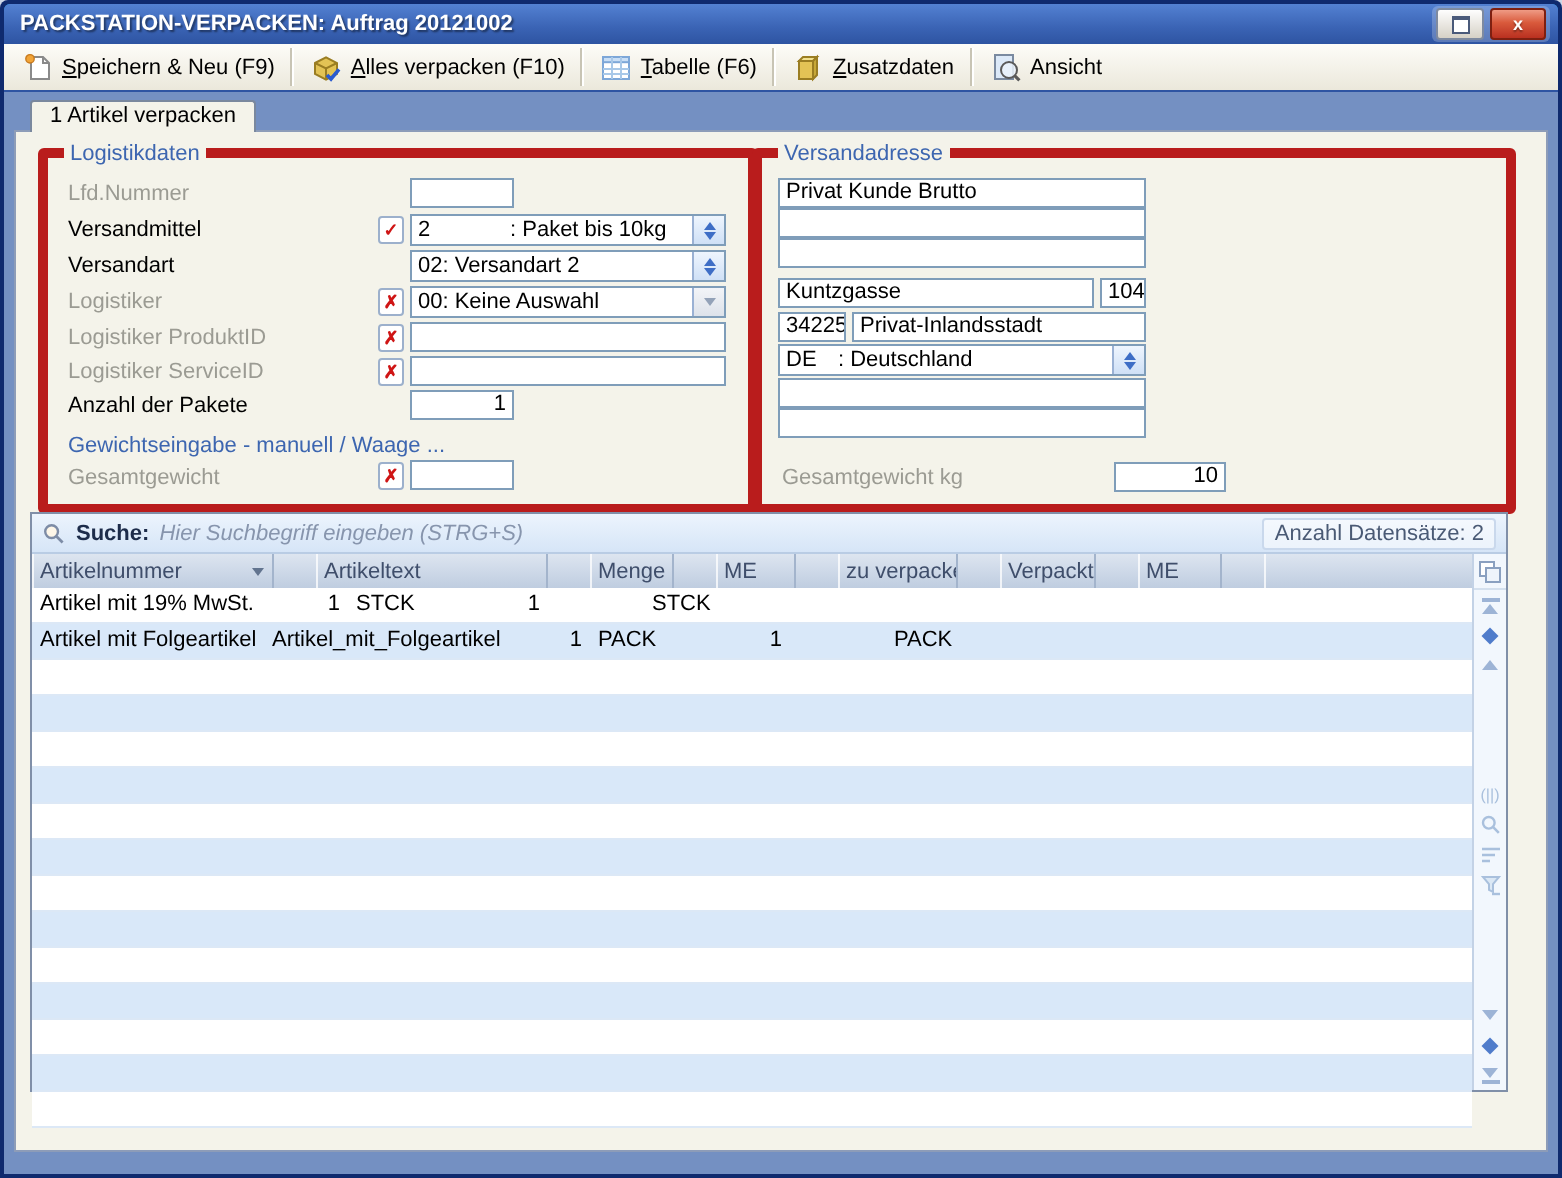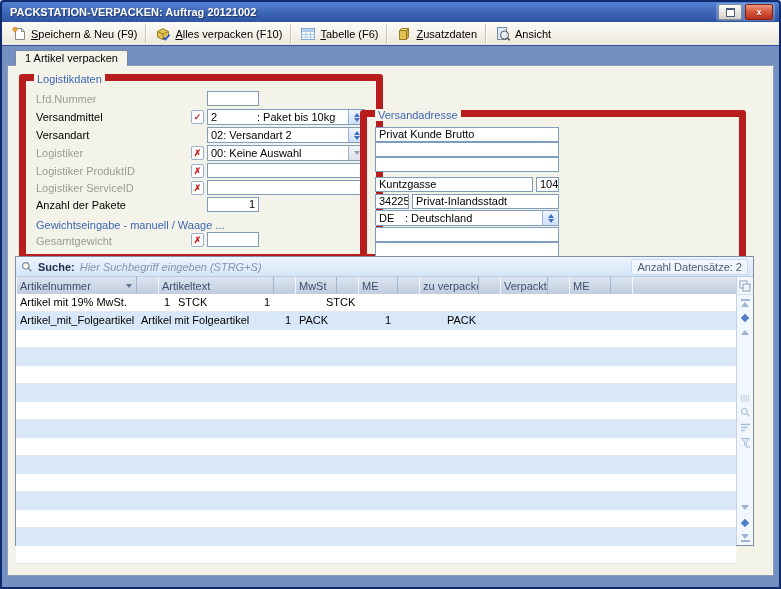--- a/index.html
+++ b/index.html
@@ -24,21 +24,21 @@
   .tbtn{display:flex;align-items:center;gap:4px;padding:0 7px;white-space:nowrap;cursor:default;}
   .tbtn .hot{text-decoration:underline;}
   .tsep{width:0;border-left:1px solid #c8c4b4;border-right:1px solid #ffffff;margin:2px 1px;}
   
   .clientframe{flex:1;display:flex;flex-direction:column;background:#7490c2;padding:2px 5px 11px 5px;min-height:0;}
   .tabstrip{height:17px;flex:0 0 17px;display:flex;align-items:center;padding-left:8px;}
   .tab{background:#f4f3ea;border:1px solid #7a889e;border-bottom:none;border-radius:2px 2px 0 0;
        padding:1px 9px 2px 9px;font-size:11px;position:relative;top:1px;z-index:2;}
   .page{flex:1;background:#f4f3ea;position:relative;border:1px solid #8d9cb8;z-index:1;min-height:0;}
   
-  .gb{position:absolute;border:7px solid #b91c1c;border-radius:3px;}
+  .gb{position:absolute;border:5px solid #b91c1c;border-radius:3px;}
   .gb-title{position:absolute;top:-8px;left:8px;background:#f4f3ea;padding:0 3px;color:#3d66b0;font-size:11px;}
   .lbl{position:absolute;color:#9b9b93;white-space:nowrap;}
   .lbl.active{color:#000;}
   .section-link{position:absolute;color:#3d66b0;white-space:nowrap;}
   .tfield{position:absolute;height:15px;box-sizing:border-box;border:1px solid #7f9db9;background:#fff;
           padding:0 3px;line-height:13px;overflow:hidden;white-space:pre;}
   .tfield.num{text-align:right;}
   .combo{position:absolute;height:16px;box-sizing:border-box;border:1px solid #7f9db9;background:#fff;
          display:flex;align-items:center;padding-left:3px;overflow:hidden;}
   .combo .code{white-space:pre;}
@@ -206,21 +206,21 @@
         <div class="lbl active" style="left:10px;top:118px;">Anzahl der Pakete</div>
         <div class="tfield num" style="left:181px;top:116px;width:52px;">1</div>
 
         <div class="section-link" style="left:10px;top:138px;">Gewichtseingabe - manuell / Waage ...</div>
 
         <div class="lbl" style="left:10px;top:154px;">Gesamtgewicht</div>
         <div class="flagicon" style="left:165px;top:152px;">✗</div>
         <div class="tfield" style="left:181px;top:151px;width:52px;"></div>
       </div>
 
-      <div class="gb" style="left:352px;top:8px;width:372px;height:173px;margin-top:36px;">
+      <div class="gb" style="left:368px;top:8px;width:372px;height:173px;">
         <div class="gb-title">Versandadresse</div>
 
         <div class="tfield" style="left:8px;top:10px;width:184px;">Privat Kunde Brutto</div>
         <div class="tfield" style="left:8px;top:25px;width:184px;"></div>
         <div class="tfield" style="left:8px;top:40px;width:184px;"></div>
 
         <div class="tfield" style="left:8px;top:60px;width:158px;">Kuntzgasse</div>
         <div class="tfield" style="left:169px;top:60px;width:23px;">104</div>
 
         <div class="tfield" style="left:8px;top:77px;width:34px;">34225</div>
@@ -254,40 +254,40 @@
         </div>
 
         <div class="gridbody-wrap">
           <div class="gridmain">
             <div class="ghead">
               <div class="hcell c0">
                     <span>Artikelnummer</span>
                     <span class="sort-arrow"></span>
                   </div>
               <div class="hcell c1">Artikeltext</div>
-              <div class="hcell c2">MwSt</div>
+              <div class="hcell c2">Menge</div>
               <div class="hcell c3">ME</div>
               <div class="hcell c4">zu verpacke</div>
               <div class="hcell c5">Verpackt</div>
               <div class="hcell c6">ME</div>
               <div class="hcell cf"></div>
             </div>
 
             <div class="grow">
               <div class="dcell c1">Artikel mit 19% MwSt.</div>
               <div class="dcell c2 num">1</div>
               <div class="dcell c3">STCK</div>
               <div class="dcell c4 num">1</div>
               <div class="dcell c5"></div>
               <div class="dcell c6">STCK</div>
               <div class="dcell cf"></div>
             </div>
             <div class="grow alt">
+              <div class="dcell c1">Artikel mit Folgeartikel</div>
               <div class="dcell c0">Artikel_mit_Folgeartikel</div>
-              <div class="dcell c1">Artikel mit Folgeartikel</div>
               <div class="dcell c2 num">1</div>
               <div class="dcell c3">PACK</div>
               <div class="dcell c4 num">1</div>
               <div class="dcell c5"></div>
               <div class="dcell c6">PACK</div>
               <div class="dcell cf"></div>
             </div>
             <div class="grow"></div>
             <div class="grow alt"></div>
             <div class="grow"></div>

